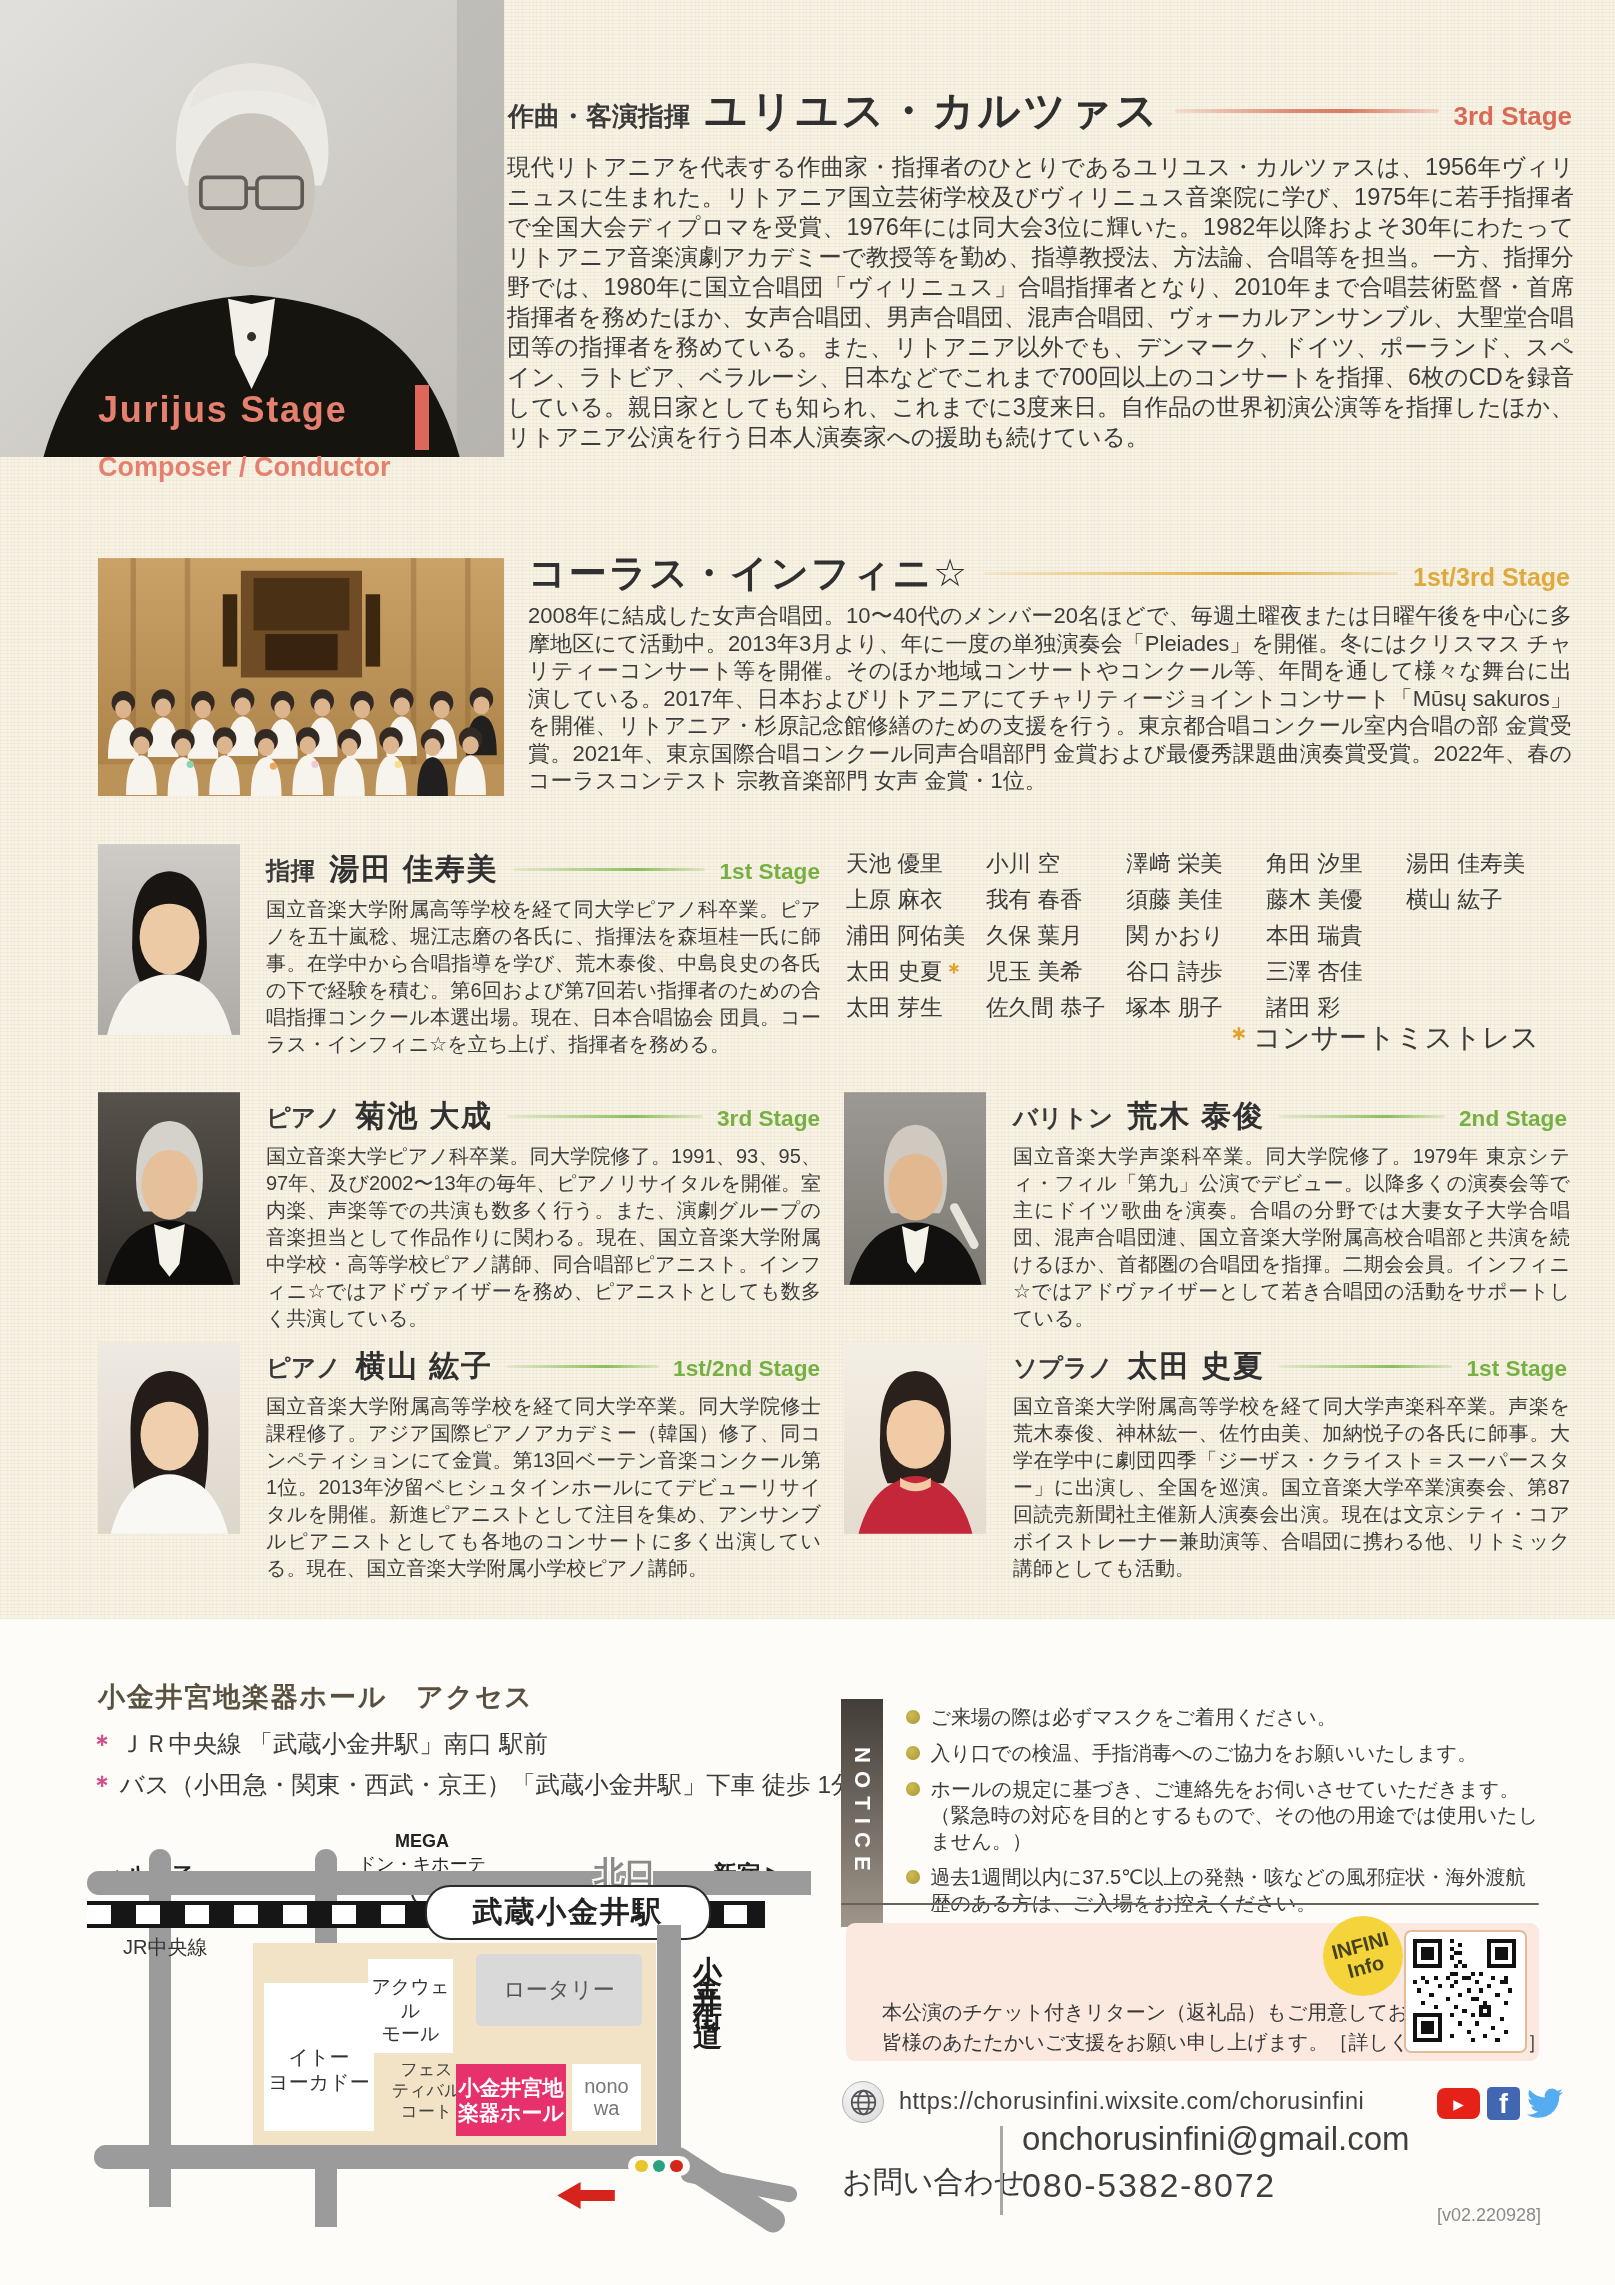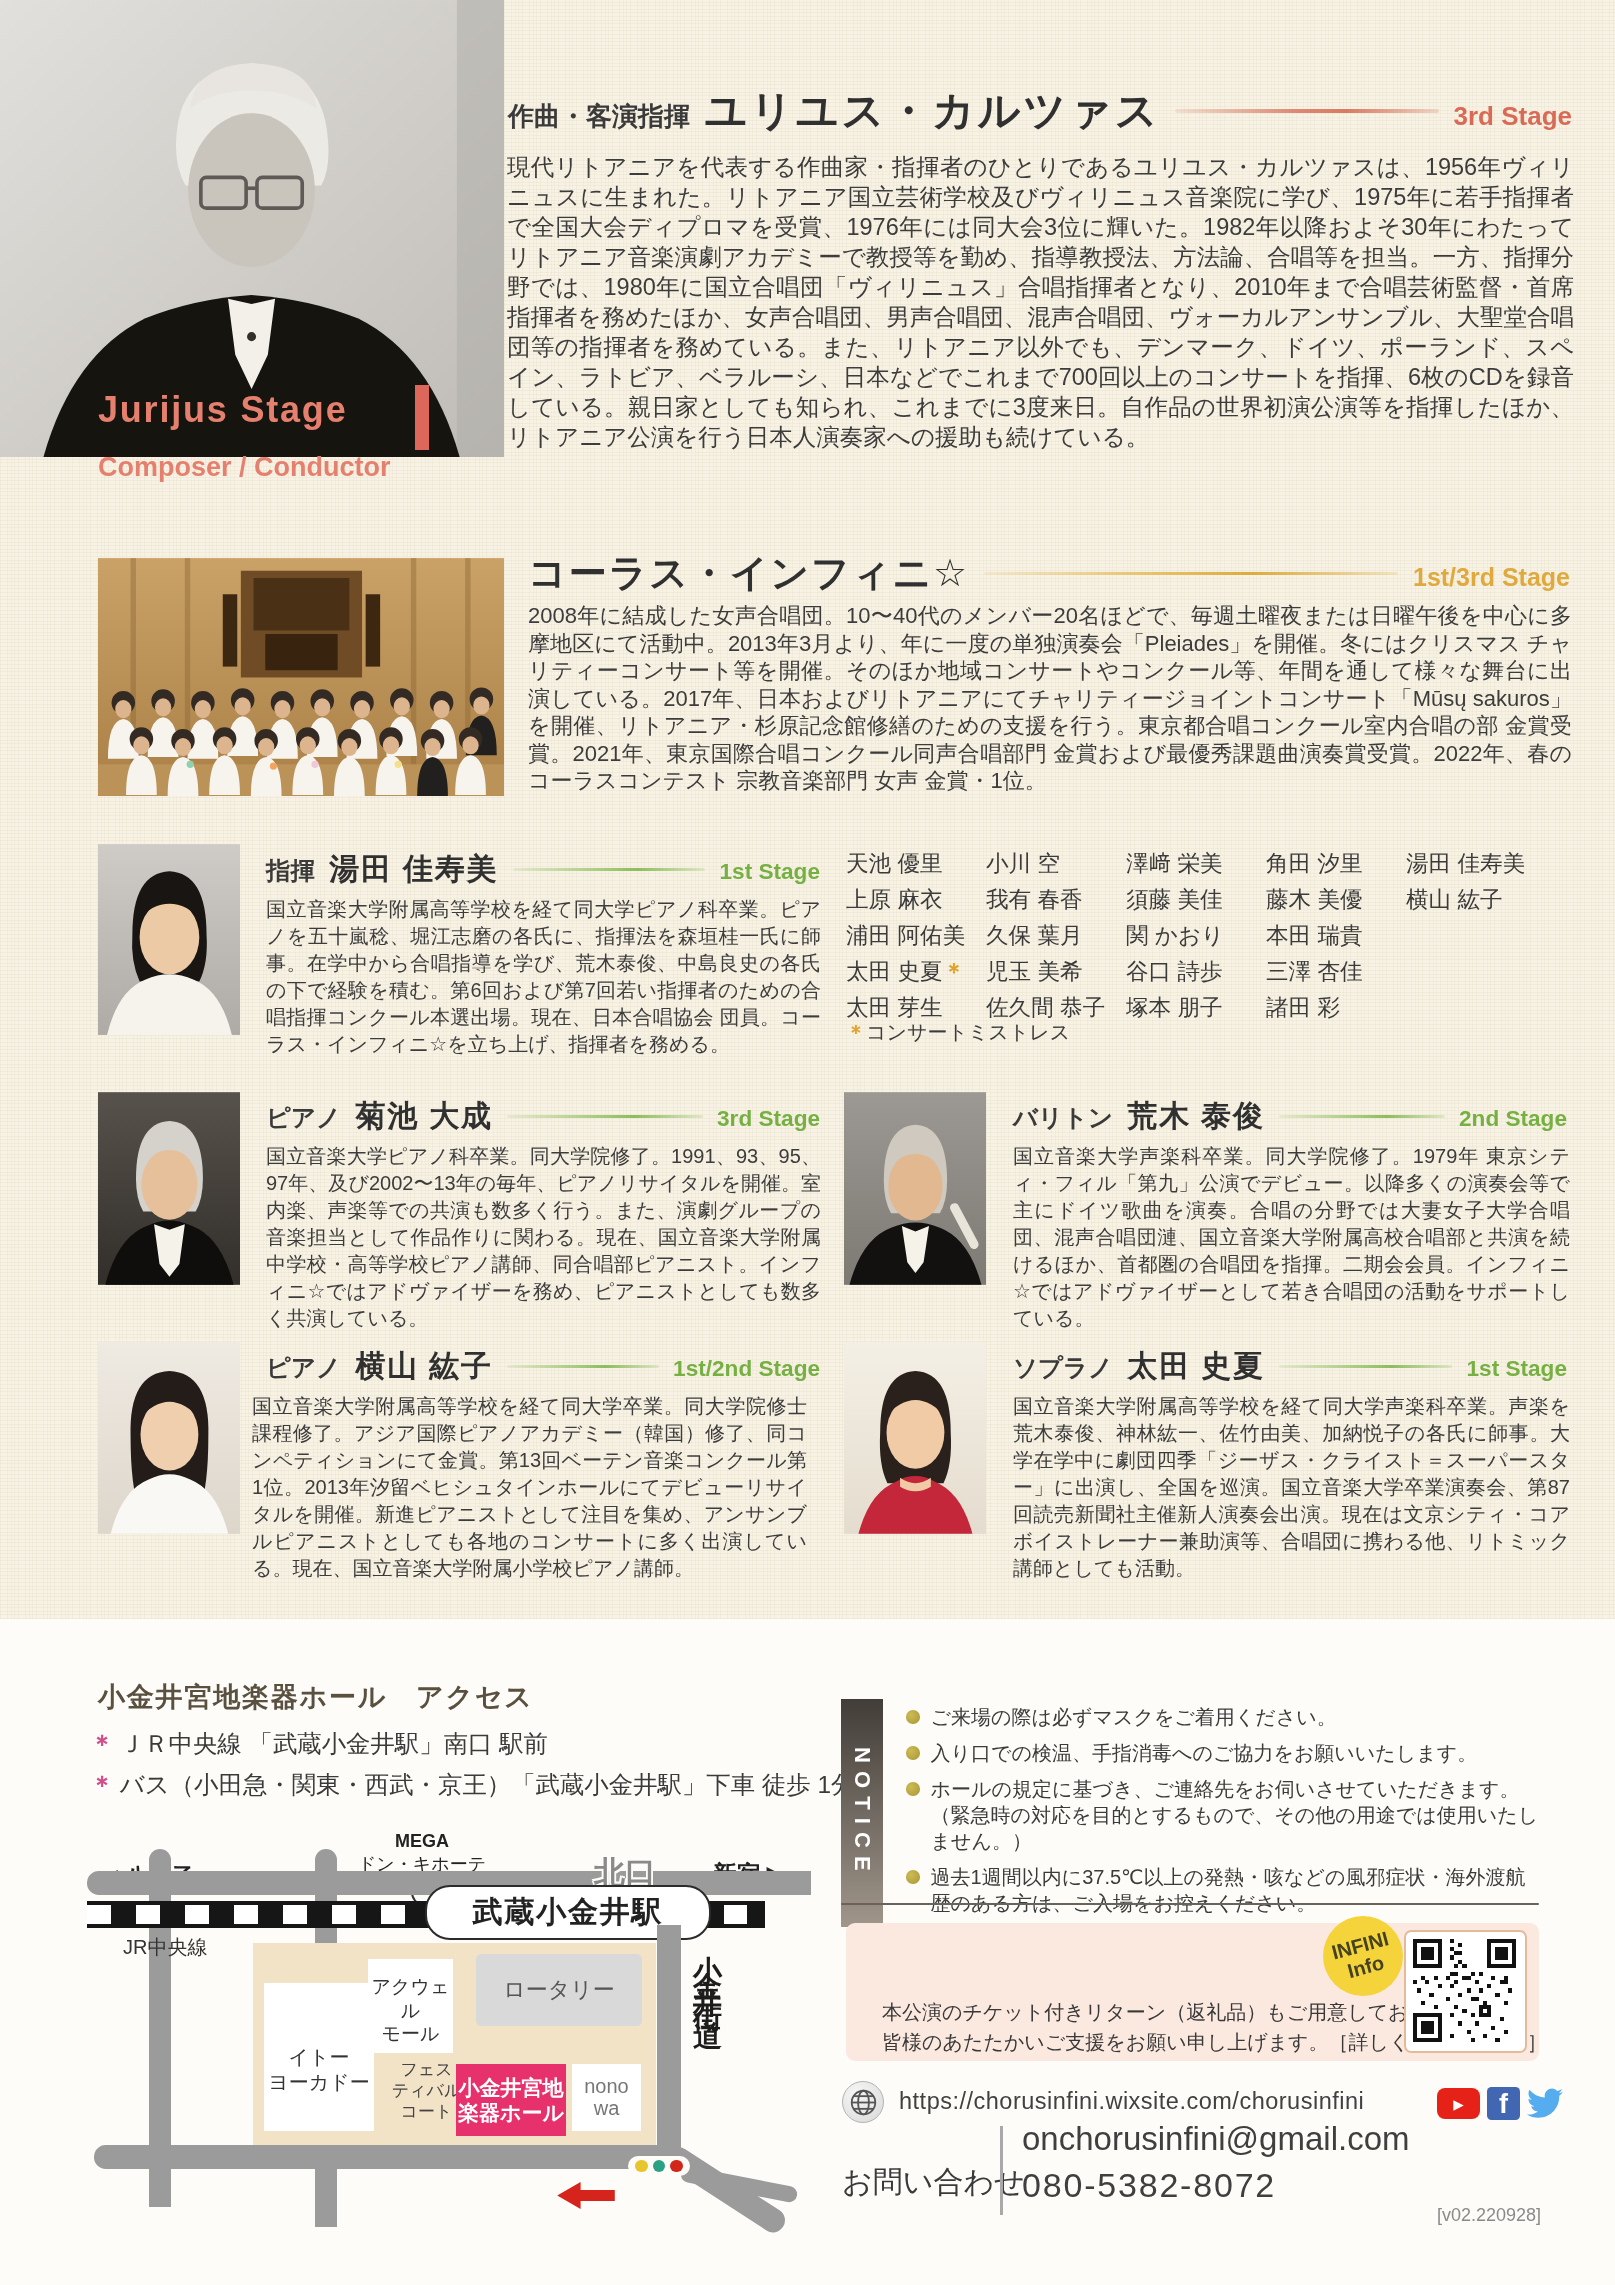--- a/index.html
+++ b/index.html
@@ -37,21 +37,21 @@
   #choir-bio{left:528px;top:602px;width:1044px;font-size:22px;line-height:27.5px;}
   
   .phead-sm .role{font-size:24.4px;}
   .phead-sm .pname{font-size:30px;}
   .phead-sm .st-green{font-size:22.6px;}
   
   #members{left:846px;top:845px;width:706px;}
   #members .mrow{display:flex;height:36px;align-items:center;}
   #members .mcell{width:140px;font-size:22.6px;color:#3b3b3b;white-space:nowrap;}
   .ast{color:#e0a32d;font-weight:bold;}
-  #member-note{left:846px;top:1019px;width:693px;font-size:20px;color:#3b3b3b;}
+  #member-note{left:846px;top:1019px;width:693px;text-align:right;font-size:28px;color:#3b3b3b;}
   
   #bottom-white{left:0;top:1619px;width:1616px;height:666px;background:#fdfcf8;}
   
   #access-title{left:98px;top:1679px;font-size:27px;font-weight:bold;color:#59503f;letter-spacing:1.8px;}
   .acc-item{position:absolute;font-size:24.4px;color:#3a3a3a;}
   .acc-mark{color:#d0508c;font-weight:bold;margin-right:5.4px;}
   
   #map{left:87px;top:1827px;width:724px;height:407px;}
   .road{position:absolute;background:#9b9b9b;}
   #map .lbl{position:absolute;color:#222;font-weight:bold;}
@@ -336,21 +336,21 @@
       <path d="M44,86 Q50,50 79,50 Q108,50 114,86 Q96,66 79,66 Q62,66 44,86Z" fill="#241c18"></path>
       <path d="M14,212 Q26,164 56,152 Q68,146 79,146 Q90,146 102,152 Q132,164 144,212Z" fill="#faf8f4"></path>
     </svg>
   </div>
   <div class="phead phead-sm" style="left:266px;top:1346px;width:554px;">
     <span class="role">ピアノ</span>
     <span class="pname">横山 紘子</span>
     <span class="sline line-green"></span>
     <span class="st-green">1st/2nd Stage</span>
   </div>
-  <div class="bio" style="left:252px;top:1393px;width:555px;">国立音楽大学附属高等学校を経て同大学卒業。同大学院修士課程修了。アジア国際ピアノアカデミー（韓国）修了、同コンペティションにて金賞。第13回ベーテン音楽コンクール第1位。2013年汐留ベヒシュタインホールにてデビューリサイタルを開催。新進ピアニストとして注目を集め、アンサンブルピアニストとしても各地のコンサートに多く出演している。現在、国立音楽大学附属小学校ピアノ講師。</div>
+  <div class="bio" style="left:266px;top:1393px;width:555px;">国立音楽大学附属高等学校を経て同大学卒業。同大学院修士課程修了。アジア国際ピアノアカデミー（韓国）修了、同コンペティションにて金賞。第13回ベーテン音楽コンクール第1位。2013年汐留ベヒシュタインホールにてデビューリサイタルを開催。新進ピアニストとして注目を集め、アンサンブルピアニストとしても各地のコンサートに多く出演している。現在、国立音楽大学附属小学校ピアノ講師。</div>
 
   <div class="abs" style="left:844px;top:1342px;width:142px;height:192px;">
     <svg width="142" height="192" viewBox="0 0 157 212">
       <defs>
           <linearGradient id="gO" x1="0" y1="0" x2="0" y2="1">
         <stop offset="0" stop-color="#f4efe5"></stop>
             <stop offset="1" stop-color="#e4dcce"></stop>
           </linearGradient>
         </defs>
       <rect width="157" height="212" fill="url(#gO)"></rect>

